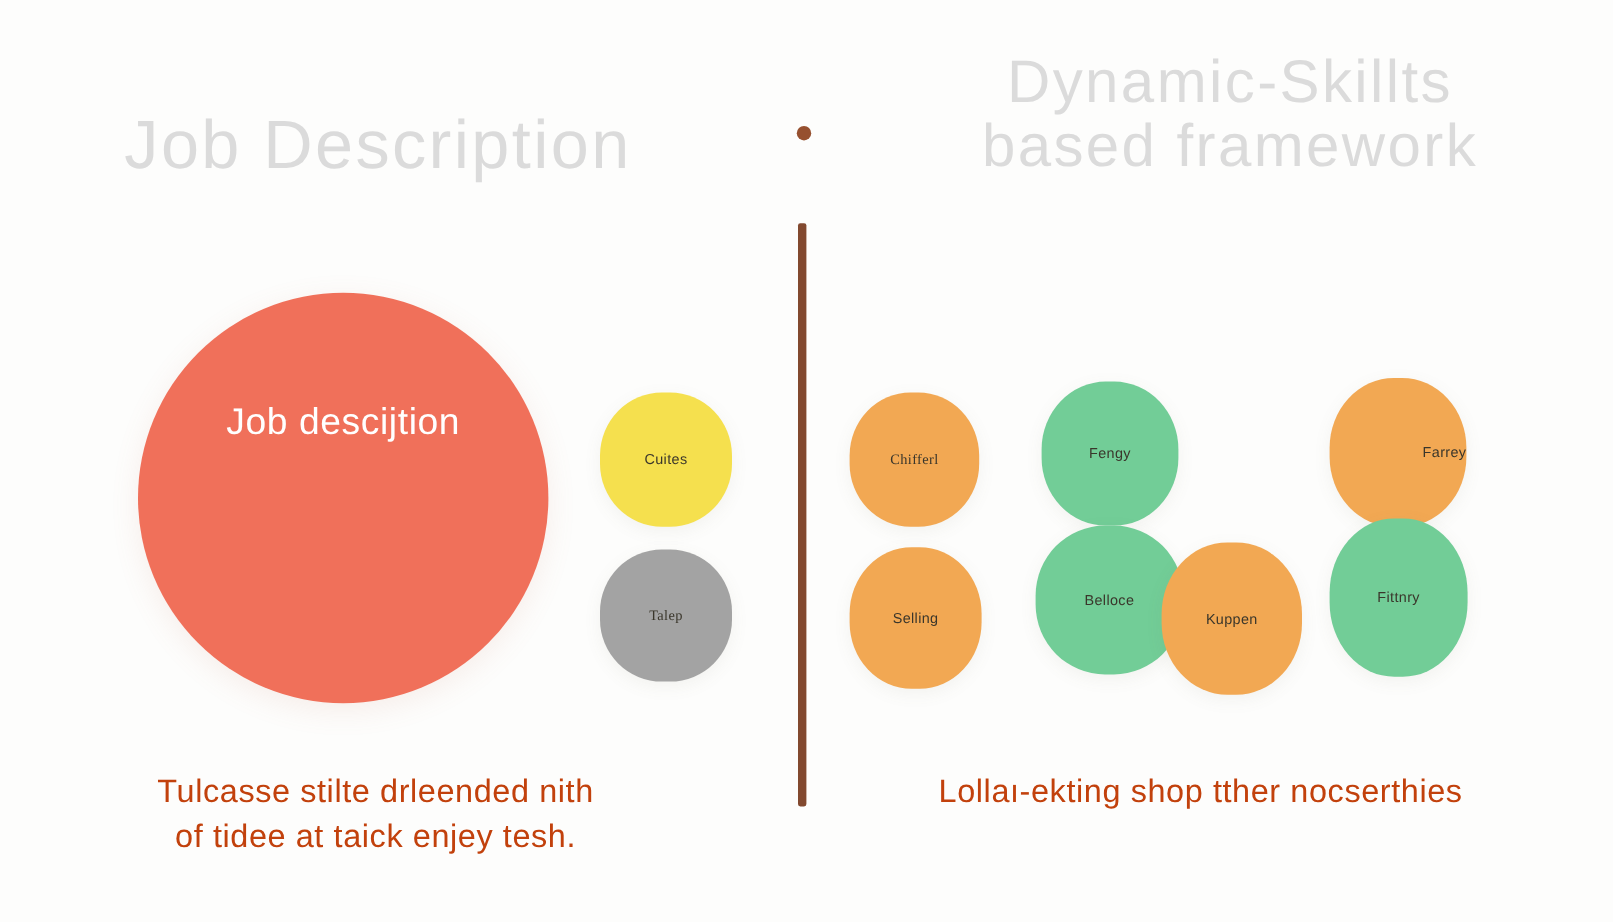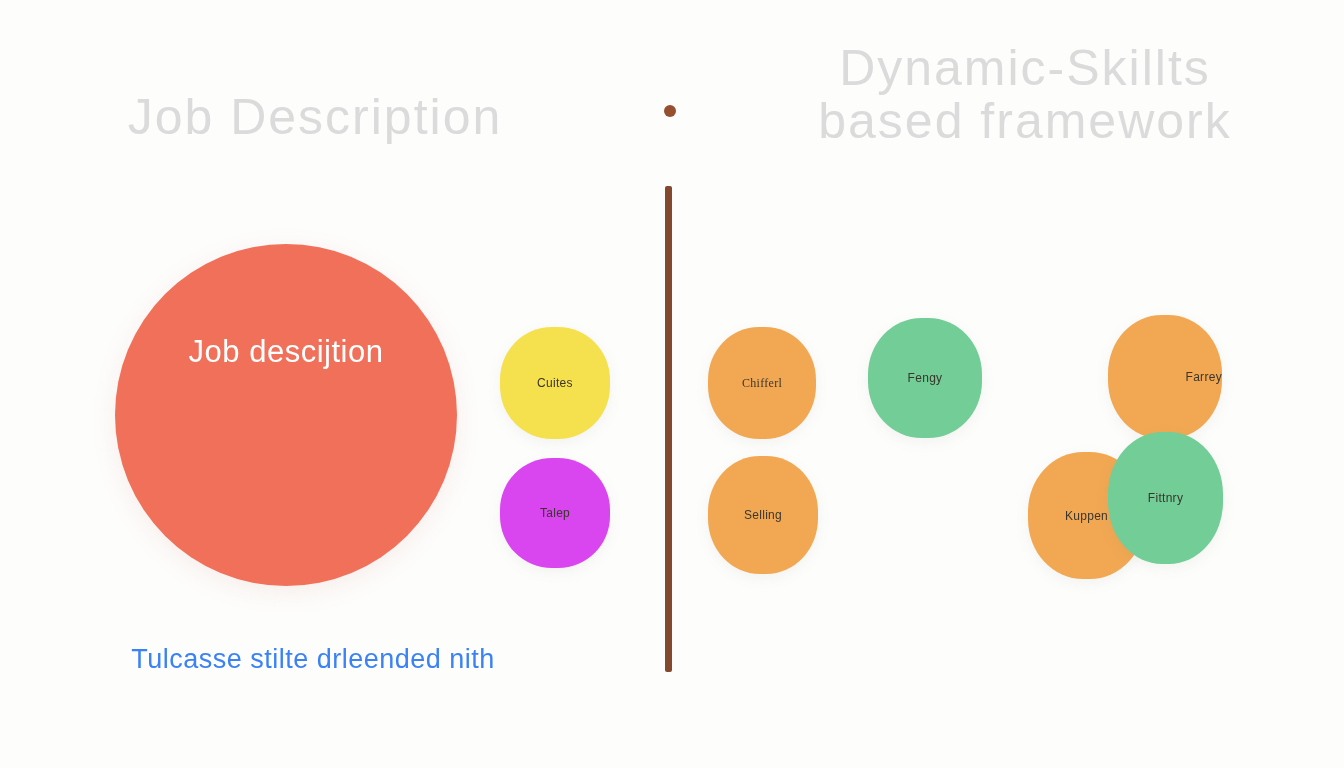--- a/index.html
+++ b/index.html
@@ -14,21 +14,21 @@
   
   .title{
     position:absolute;
     color:#dbdbdb;
     font-weight:200;
     letter-spacing:2px;
     text-align:center;
   }
   .title-left{
     left:60px;top:88px;width:510px;
-    font-size:50px;
+    font-size:57px;
   }
   .title-right{
     left:795px;top:42px;width:460px;
     font-size:50px;line-height:53px;
   }
 
   
   .divider-dot{
     position:absolute;left:664px;top:105px;
     width:12px;height:12px;border-radius:50%;
@@ -68,28 +68,28 @@
   
   .yb1{left:500px;top:327px;width:110px;height:112px;}
   .yb2{left:500px;top:458px;width:110px;height:110px;}
   
   .rb1{left:708px;top:327px;width:108px;height:112px;font-family:Liberation Serif, serif;}
   .rb2{left:868px;top:318px;width:114px;height:120px;}
   .rb3{left:988px;top:316px;width:116px;height:126px;}
   .rb4{left:1108px;top:315px;width:114px;height:124px;justify-content:flex-end;}
   .rb5{left:708px;top:456px;width:110px;height:118px;}
   .rb6{left:863px;top:438px;width:123px;height:124px;}
-  .rb7{left:1028px;top:452px;width:117px;height:127px;}
+  .rb7{left:968px;top:452px;width:117px;height:127px;}
   .rb8{left:1108px;top:432px;width:115px;height:132px;}
 
   
   .caption{
     position:absolute;
     text-align:center;
-    color:#3b82f6;
+    color:#c2410c;
     font-weight:300;
     font-size:27px;line-height:38px;
     letter-spacing:0.5px;
   }
   .caption-left{left:58px;top:640px;width:510px;}
   .caption-right{left:748px;top:640px;width:505px;}
 </style>
 </head>
 <body>
 
@@ -105,42 +105,47 @@
   <div class="divider-dot"></div>
   <div class="divider-line"></div>
 
   <div class="main-circle" style="background-color: rgb(240, 112, 90);">
     <div class="main-circle-label">Job descijtion</div>
   </div>
 
   <div class="bubble yb1" style="background-color: rgb(245, 224, 78);">
     <span>Cuites</span>
   </div>
-  <div class="bubble yb2" style="background-color: #d946ef;">
+  <div class="bubble yb2" style="background-color: #a3a3a3; font-family: Liberation Serif, serif;">
     <span>Talep</span>
   </div>
 
   <div class="bubble rb1" style="background-color: rgb(242, 168, 83);">
     <span>Chifferl</span>
   </div>
   <div class="bubble rb2" style="background-color: rgb(114, 205, 151);">
     <span>Fengy</span>
   </div>
   <div class="bubble rb4" style="background-color: rgb(242, 168, 83);">
     <span>Farrey</span>
   </div>
   <div class="bubble rb5" style="background-color: rgb(242, 168, 83);">
     <span>Selling</span>
   </div>
+  <div class="bubble rb6" style="background-color: rgb(114, 205, 151);">
+    <span>Belloce</span>
+  </div>
   <div class="bubble rb7" style="background-color: rgb(242, 168, 83);">
     <span>Kuppen</span>
   </div>
   <div class="bubble rb8" style="background-color: rgb(114, 205, 151);">
     <span>Fittnry</span>
   </div>
 
   <div class="caption caption-left">
     <div>Tulcasse stilte drleended nith</div>
+    <div>of tidee at taick enjey tesh.</div>
   </div>
   <div class="caption caption-right">
+    <div>Lollaı-ekting shop tther nocserthies</div>
   </div>
 
 </div>
 
 </body></html>

